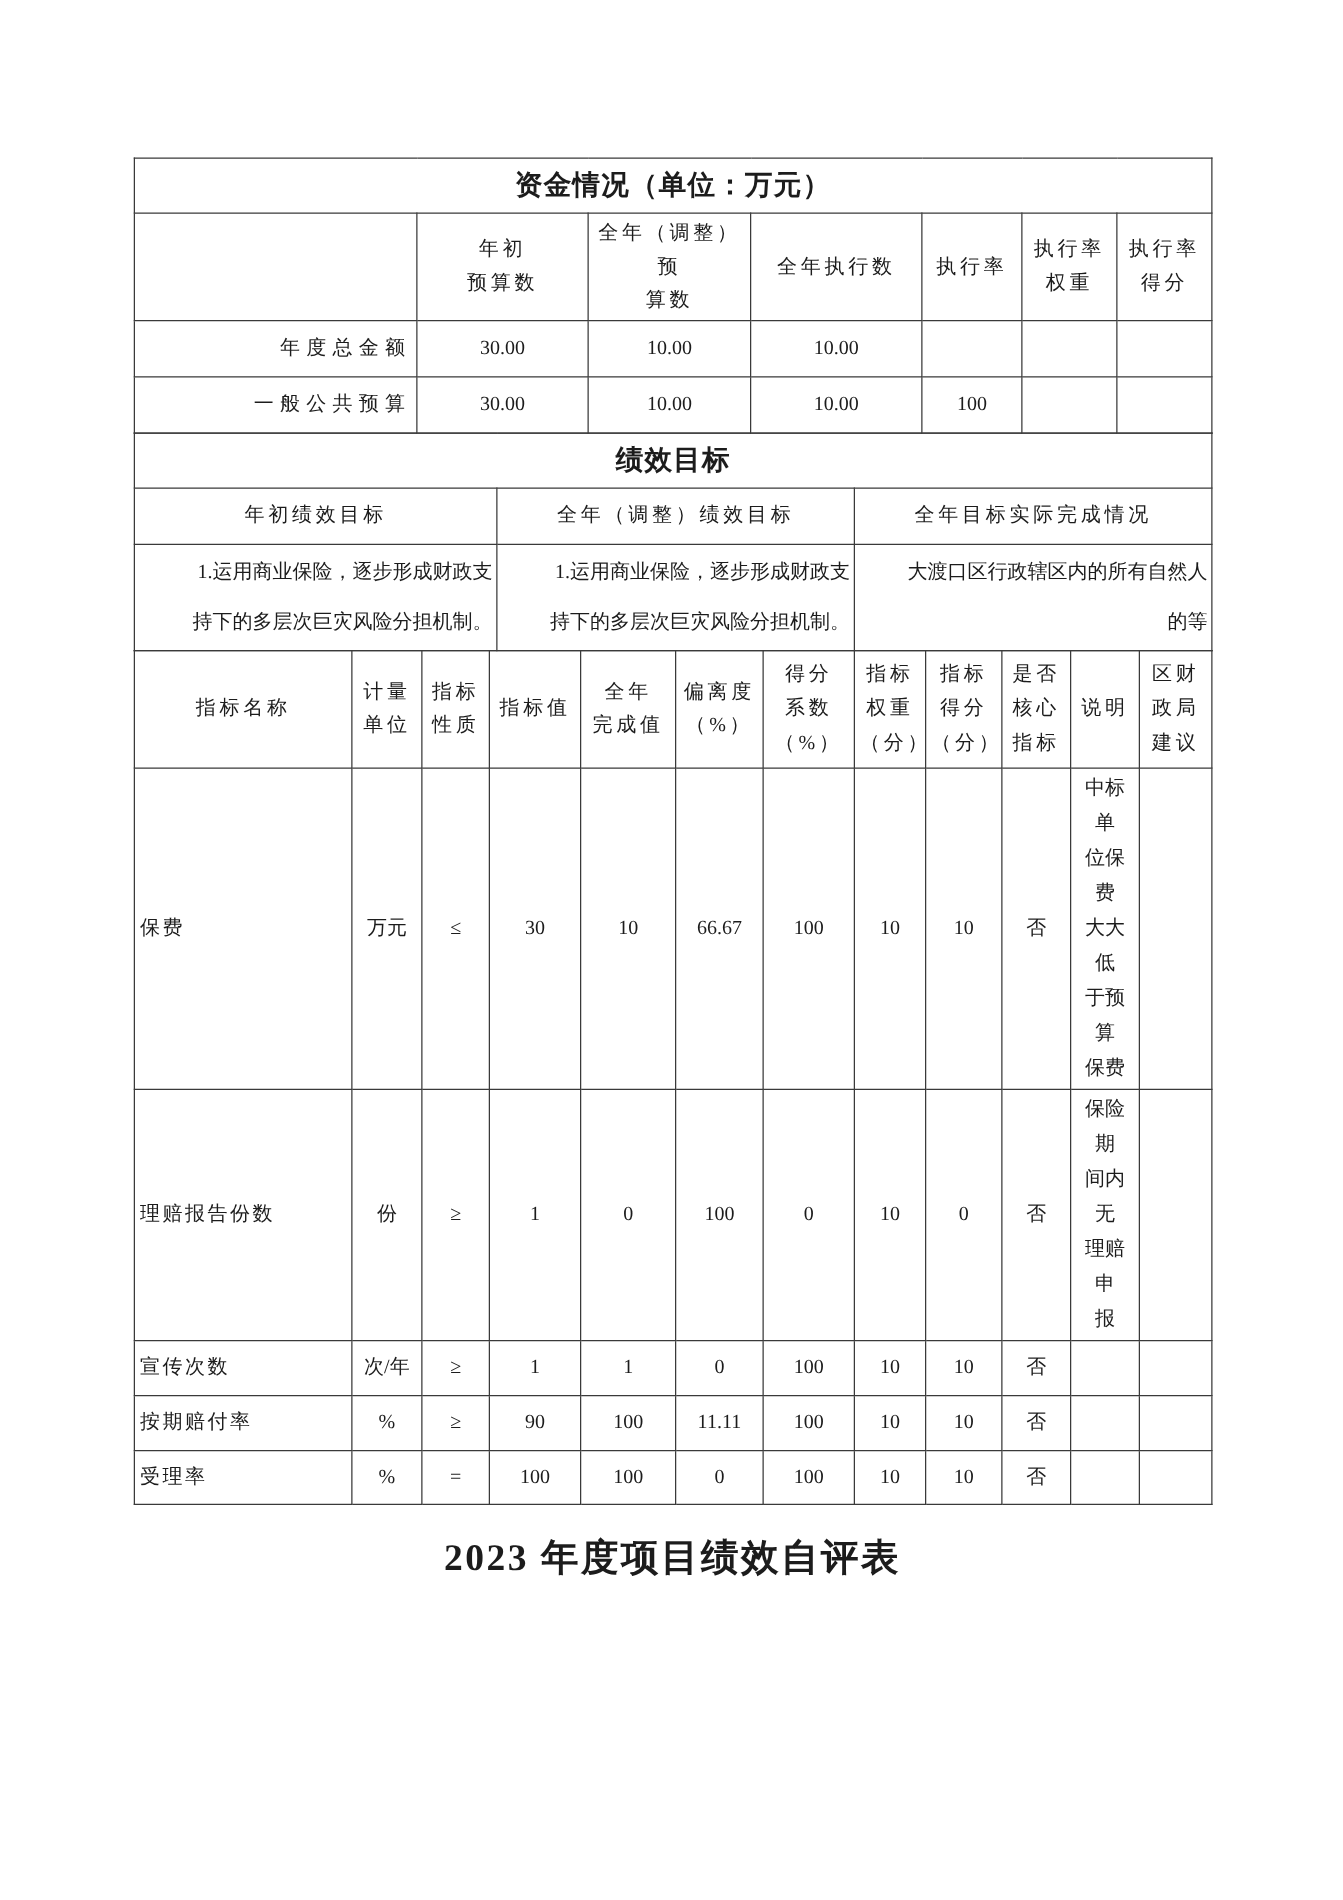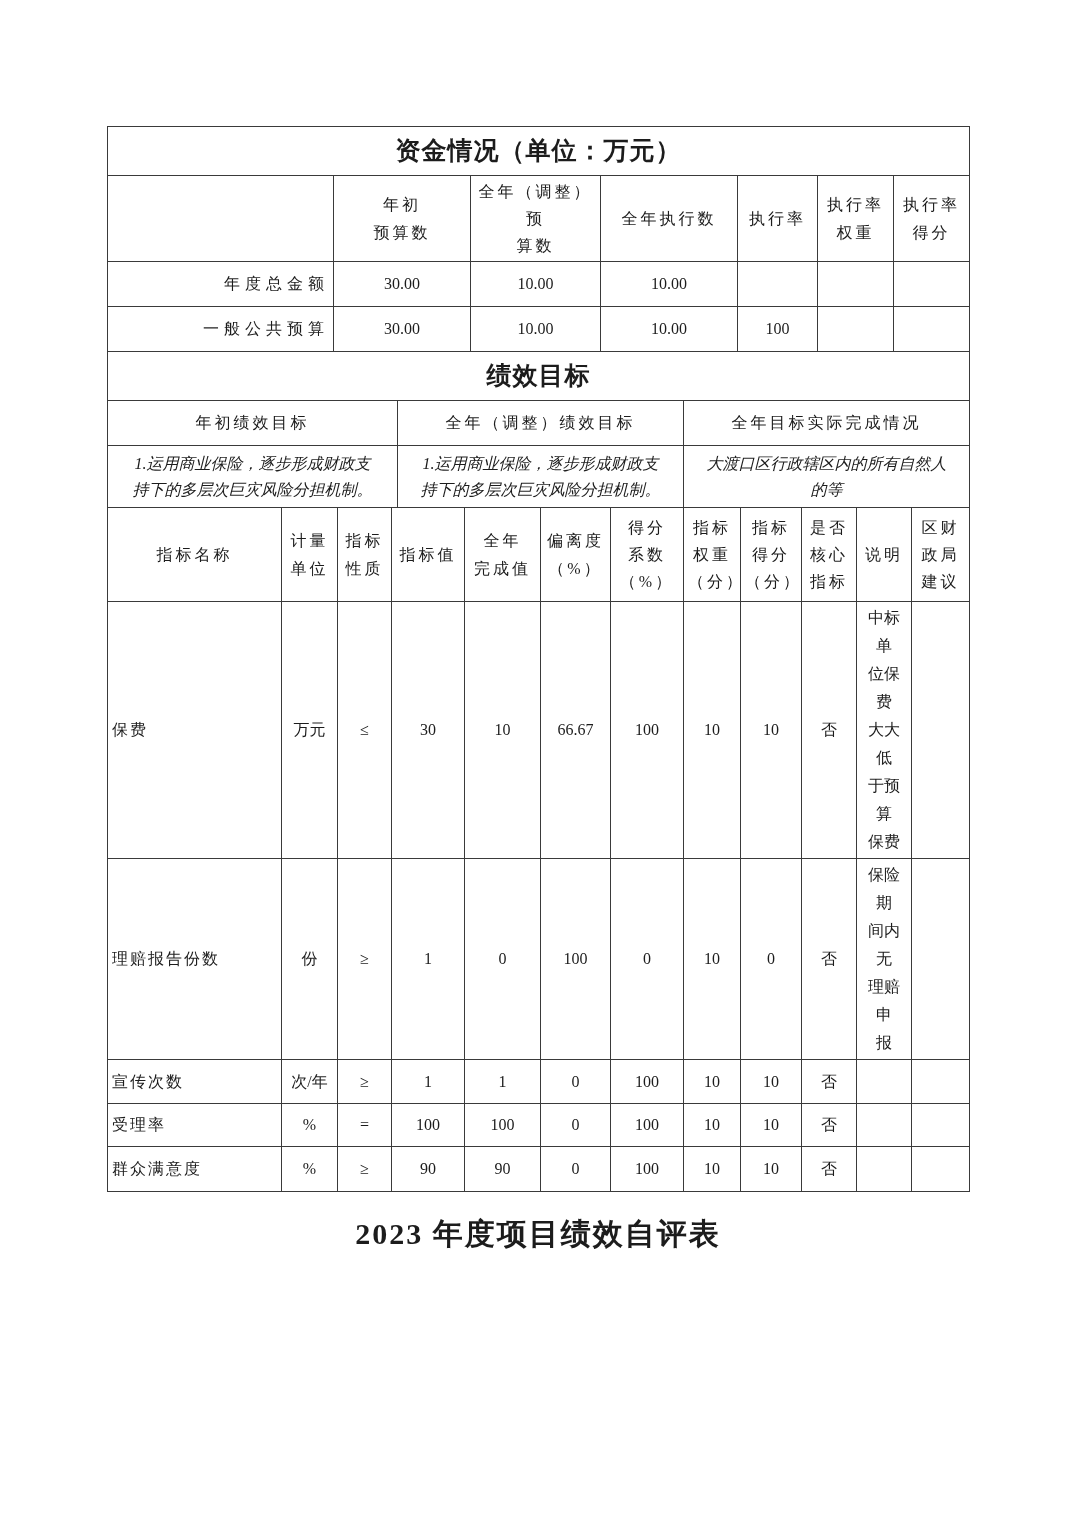--- a/index.html
+++ b/index.html
@@ -18,30 +18,30 @@
     font-size:16px;
     line-height:1.75;
     text-align:center;
     vertical-align:middle;
     padding:2px 4px;
     white-space:pre-line;
     word-break:break-all;
   }
   .t-title td {
     font-weight:bold;
-    font-size:25px;
+    font-size:22px;
     height:40px;
     letter-spacing:1px;
   }
   .t-head td { letter-spacing:3px; line-height:1.7; }
   .lbl { text-align:right; letter-spacing:5px; }
   .ind1 { padding-left:26px; }
   .ind2 { padding-left:84px;margin-top:32px; }
   .goal-head td { height:45px; letter-spacing:3px;text-align:center; }
-  .goal-body td { text-align:center; height:62px; vertical-align:middle; line-height:26px; padding:2px 3px;font-style:italic; }
+  .goal-body td { text-align:right; height:62px; vertical-align:middle; line-height:40px; padding:2px 3px; }
   .iname { text-align:left; letter-spacing:2px; line-height:1.6; }
   .num { letter-spacing:0; }
   .big-title {
     margin-top:22px;
     text-align:center;
     font-size:30px;
     font-weight:bold;
     letter-spacing:2px;
   }
 </style>
@@ -210,46 +210,46 @@
       <td class="num">1</td>
       <td class="num">1</td>
       <td class="num">0</td>
       <td class="num">100</td>
       <td class="num">10</td>
       <td class="num">10</td>
       <td>否</td>
       <td></td>
       <td></td>
     </tr>
+    <tr style="height:44px">
+      <td class="iname">按期赔付率</td>
+      <td>%</td>
+      <td>≥</td>
+      <td class="num">90</td>
+      <td class="num">100</td>
+      <td class="num">11.11</td>
+      <td class="num">100</td>
+      <td class="num">10</td>
+      <td class="num">10</td>
+      <td>否</td>
+      <td></td>
+      <td></td>
+    </tr>
     <tr style="height:43px">
       <td class="iname">受理率</td>
       <td>%</td>
       <td>=</td>
       <td class="num">100</td>
       <td class="num">100</td>
       <td class="num">0</td>
       <td class="num">100</td>
       <td class="num">10</td>
       <td class="num">10</td>
       <td>否</td>
       <td></td>
       <td></td>
     </tr>
-    <tr style="height:45px">
-      <td class="iname">群众满意度</td>
-      <td>%</td>
-      <td>≥</td>
-      <td class="num">90</td>
-      <td class="num">90</td>
-      <td class="num">0</td>
-      <td class="num">100</td>
-      <td class="num">10</td>
-      <td class="num">10</td>
-      <td>否</td>
-      <td></td>
-      <td></td>
-    </tr>
   </tbody>
     </table>
 
   <div class="big-title">2023 年度项目绩效自评表</div>
 
 </div>
 
 </body></html>

